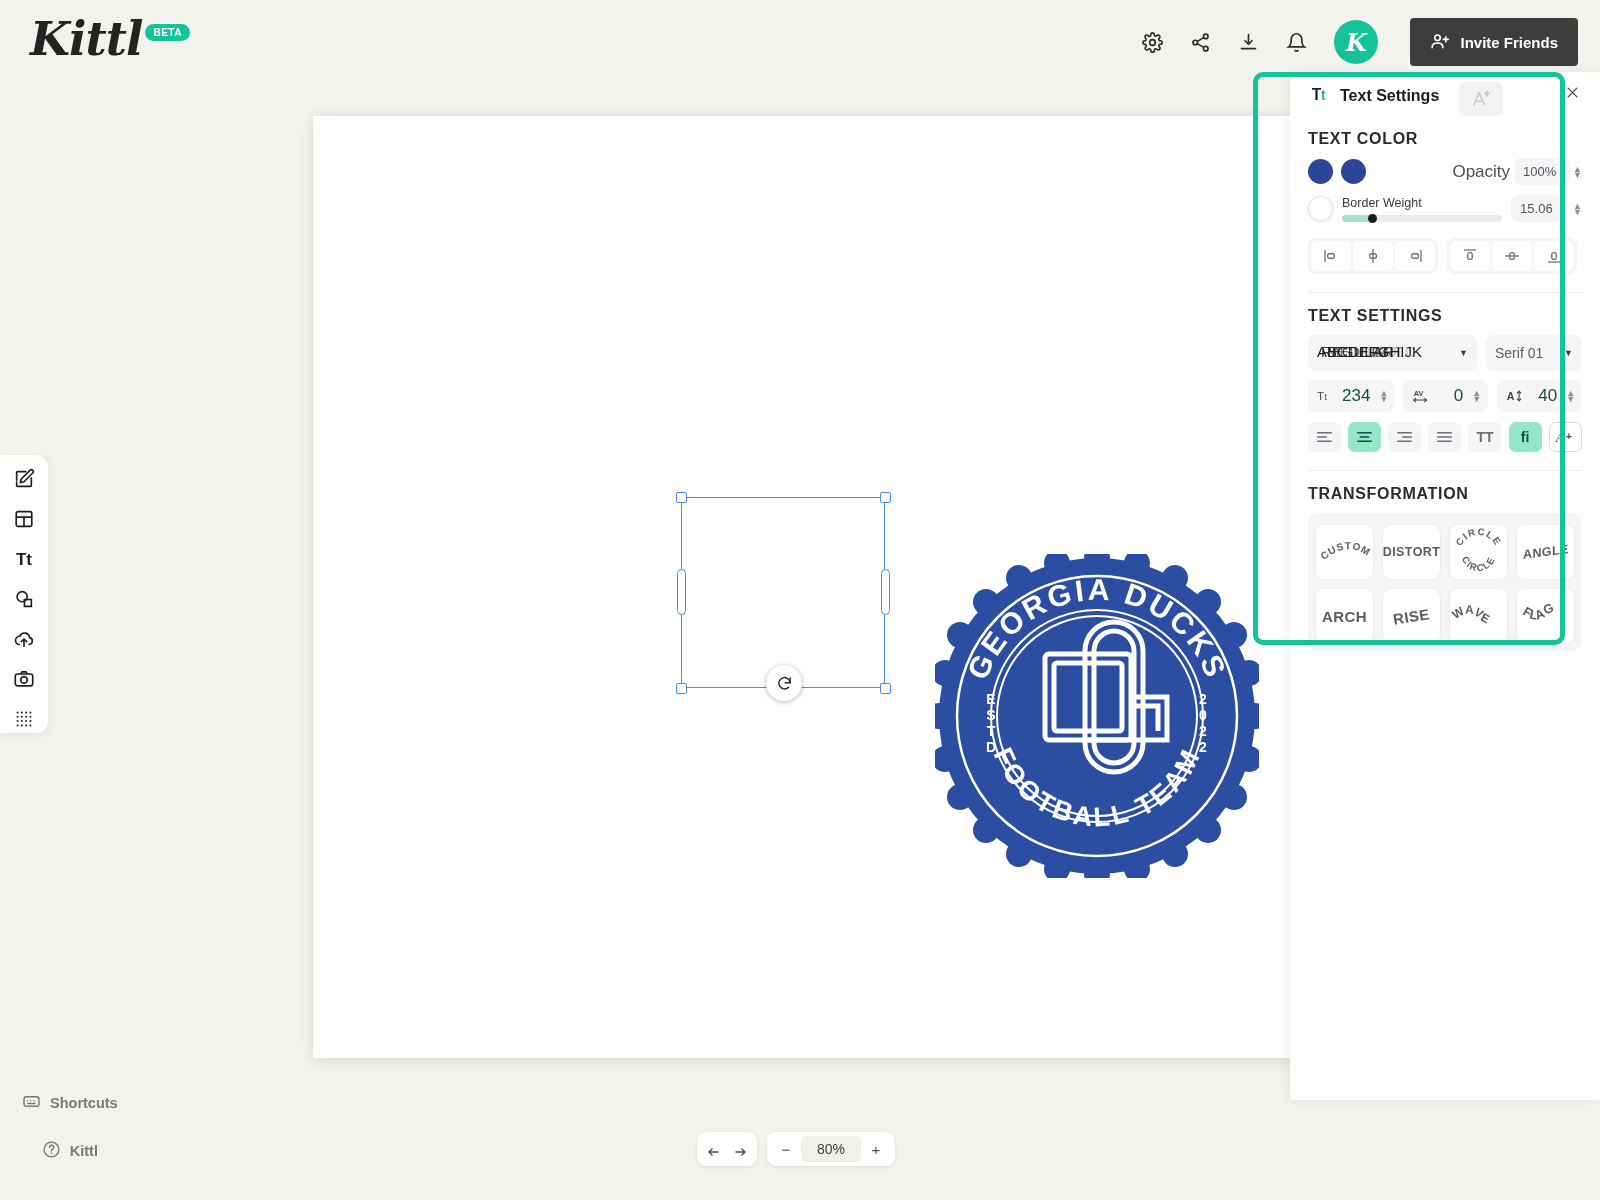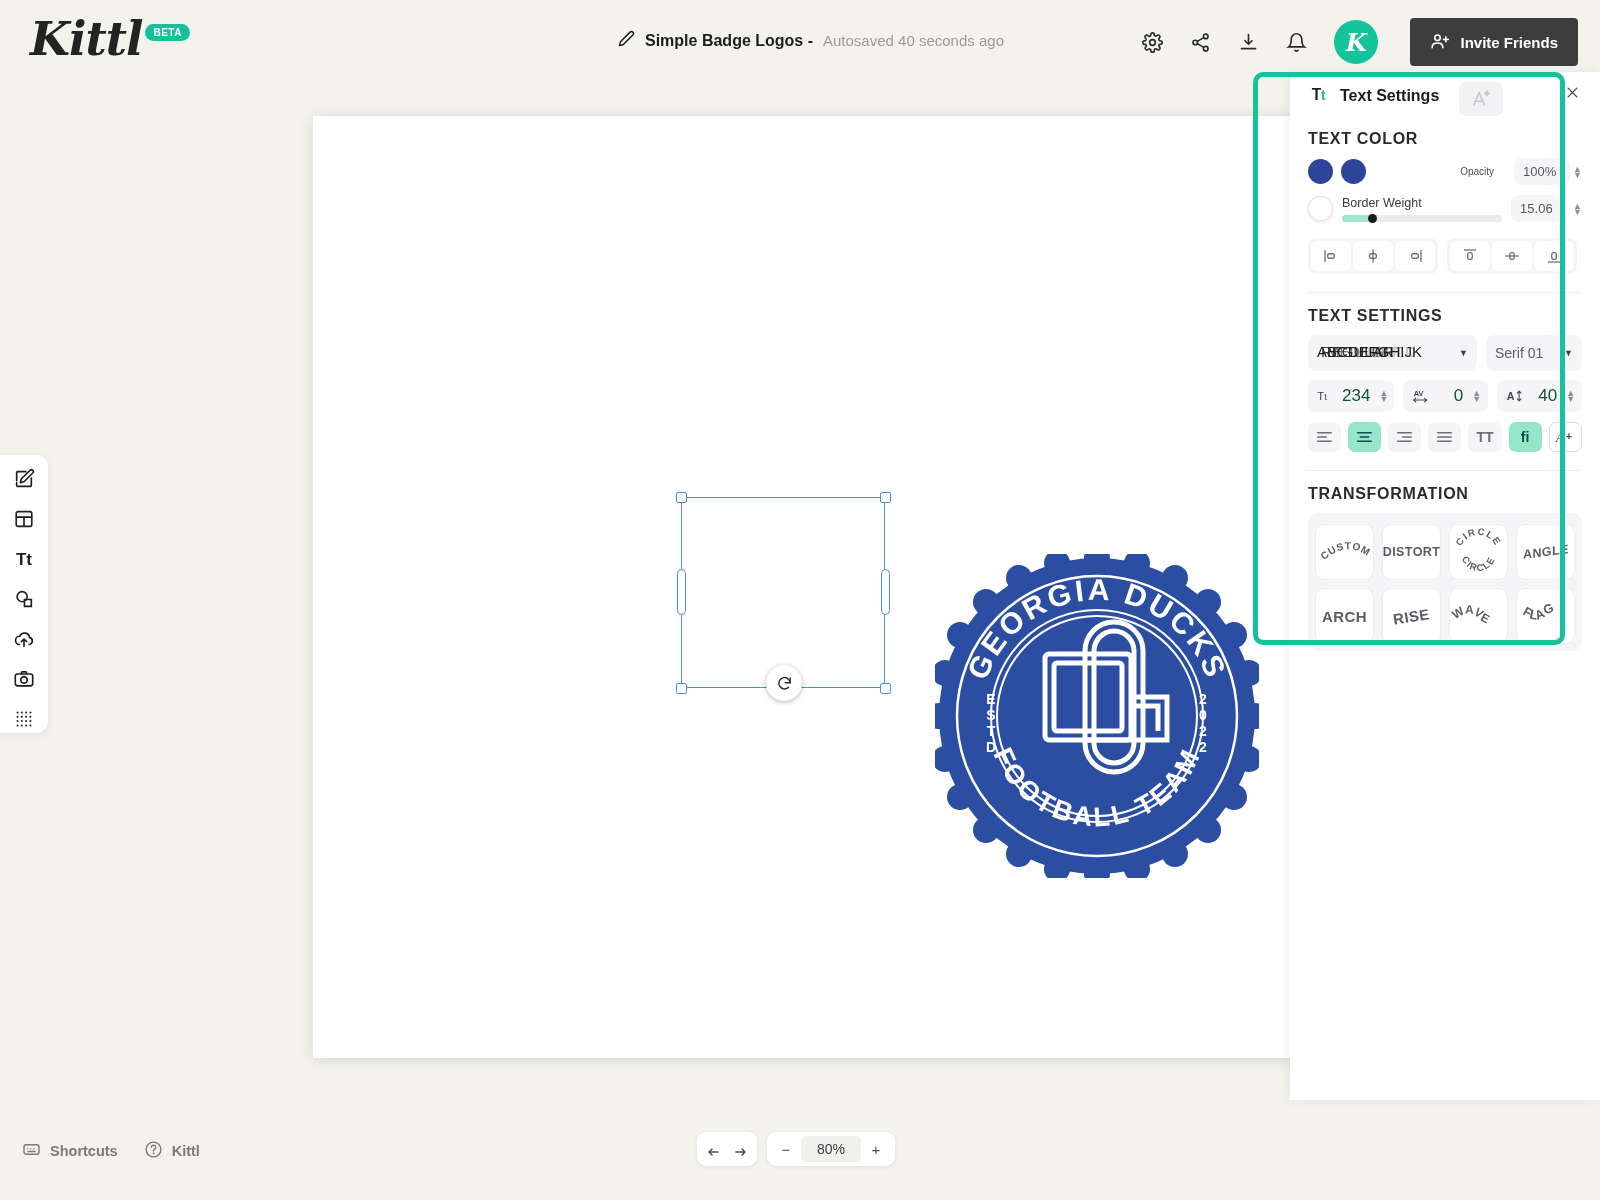--- a/index.html
+++ b/index.html
@@ -131,21 +131,21 @@
     color: #4a4a4a; font-size: 19px; cursor: pointer;
   }
   .panel-body { padding: 0 18px; }
   .sect-label {
     font-size: 16px; font-weight: bold; letter-spacing: .7px;
     color: #2b2b2b; margin: 14px 0 10px 0;
   }
   .row { display: flex; align-items: center; }
   .swatch { width: 25px; height: 25px; border-radius: 50%; cursor: pointer; }
   .swatch.white { background: #fff; box-shadow: 0 0 0 1px #e2e2e6 inset, 0 1px 3px rgba(0,0,0,.13); }
-  .opacity-label { font-size: 10px; color: #4f4f55; margin-left: auto; margin-right: 20px; }
+  .opacity-label { font-size: 17px; color: #4f4f55; margin-left: auto; margin-right: 4px; }
   .num-field {
     background: #f5f5f7; border-radius: 7px; height: 27px; width: 56px;
     display: flex; align-items: center; justify-content: flex-start;
     padding-left: 9px; font-size: 13px; color: #55555c; cursor: text;
   }
   .stepper {
     display: flex; flex-direction: column; justify-content: center; align-items: center;
     margin-left: 3px; cursor: pointer; color: #8e8e96; line-height: 6px; font-size: 9px;
   }
   .bw-wrap { margin-top: 10px; display: flex; align-items: center; gap: 9px; }
@@ -217,21 +217,21 @@
     height: 56px; background: #fff; border: 1px solid #ececef; border-radius: 9px;
     display: flex; align-items: center; justify-content: center; cursor: pointer;
     color: #5c5c63; font-weight: bold; font-size: 12.5px; letter-spacing: .4px;
     overflow: hidden;
   }
   .tr-bg { background: #f5f5f7; border-radius: 10px; padding: 7px; }
 
   
   .bottombar { position: absolute; left: 0; bottom: 0; width: 1600px; height: 100px; }
   .bl {
-    position: absolute; left: 22px; bottom: 38px; display: flex; align-items: center; gap: 26px;
+    position: absolute; left: 22px; bottom: 38px; display: flex; align-items: center; gap: 26px; flex-direction: column;
   }
   .bl-item {
     display: flex; align-items: center; gap: 9px; font-size: 14.5px;
     color: #7c7a73; font-weight: bold; cursor: pointer;
   }
   .bc {
     position: absolute; left: 697px; bottom: 34px; display: flex; align-items: center; gap: 10px;
   }
   .pill {
     background: #fff; border-radius: 9px; height: 34px; display: flex; align-items: center;
@@ -266,29 +266,20 @@
 </style>
 </head>
 <body>
 
 <div class="topbar">
   <div class="logo-wrap">
     <div class="logo-text">Kittl</div>
     <div class="beta-badge">BETA</div>
   </div>
 
-  <div class="doc-title-wrap">
-    <span>
-      <svg width="17" height="17" viewBox="0 0 24 24" fill="none" stroke="#1c1c1c" stroke-width="2" stroke-linecap="round" stroke-linejoin="round">
-          <path d="M17 3a2.8 2.8 0 1 1 4 4L7.5 20.5 2 22l1.5-5.5z"></path>
-        </svg>
-    </span>
-    <span class="doc-title">Simple Badge Logos -</span>
-    <span class="doc-saved">Autosaved 40 seconds ago</span>
-  </div>
 
   <div class="top-actions">
     <div class="icon-btn">
       <svg width="21" height="21" viewBox="0 0 24 24" fill="none" stroke="#2b2b2b" stroke-width="1.9">
           <circle cx="12" cy="12" r="3.2"></circle>
           <path d="M19.4 15a1.6 1.6 0 0 0 .3 1.8l.1.1a2 2 0 1 1-2.8 2.8l-.1-.1a1.6 1.6 0 0 0-1.8-.3 1.6 1.6 0 0 0-1 1.5V21a2 2 0 1 1-4 0v-.1a1.6 1.6 0 0 0-1-1.5 1.6 1.6 0 0 0-1.8.3l-.1.1a2 2 0 1 1-2.8-2.8l.1-.1a1.6 1.6 0 0 0 .3-1.8 1.6 1.6 0 0 0-1.5-1H3a2 2 0 1 1 0-4h.1a1.6 1.6 0 0 0 1.5-1 1.6 1.6 0 0 0-.3-1.8l-.1-.1a2 2 0 1 1 2.8-2.8l.1.1a1.6 1.6 0 0 0 1.8.3H9a1.6 1.6 0 0 0 1-1.5V3a2 2 0 1 1 4 0v.1a1.6 1.6 0 0 0 1 1.5 1.6 1.6 0 0 0 1.8-.3l.1-.1a2 2 0 1 1 2.8 2.8l-.1.1a1.6 1.6 0 0 0-.3 1.8V9a1.6 1.6 0 0 0 1.5 1H21a2 2 0 1 1 0 4h-.1a1.6 1.6 0 0 0-1.5 1z"></path>
         </svg>
     </div>
     <div class="icon-btn">
       <svg width="21" height="21" viewBox="0 0 24 24" fill="none" stroke="#2b2b2b" stroke-width="1.9">

